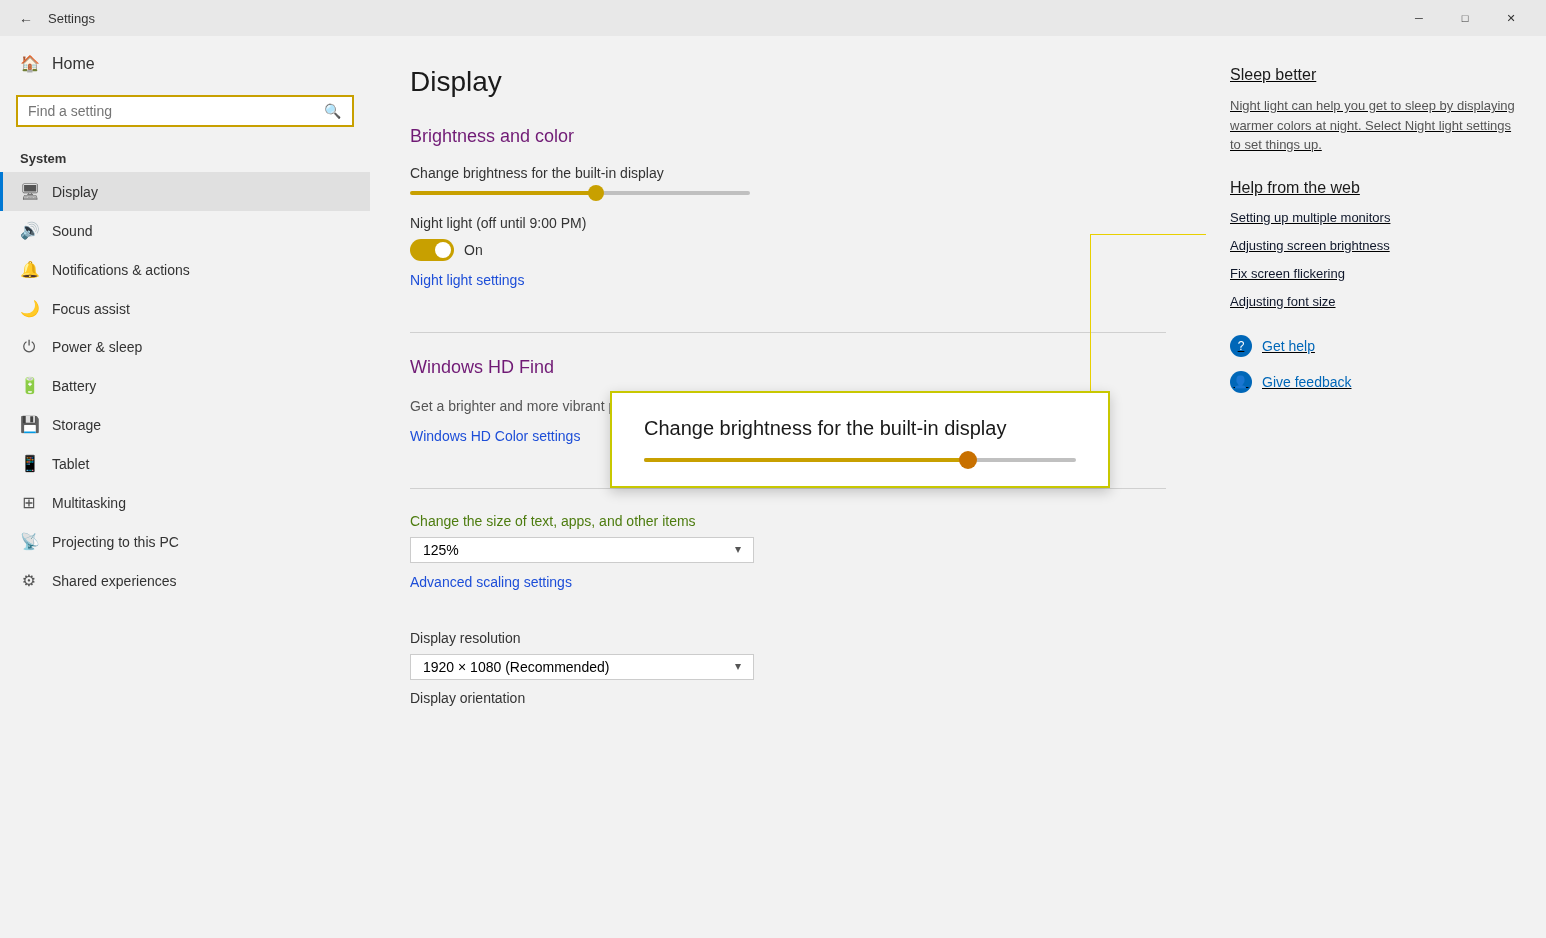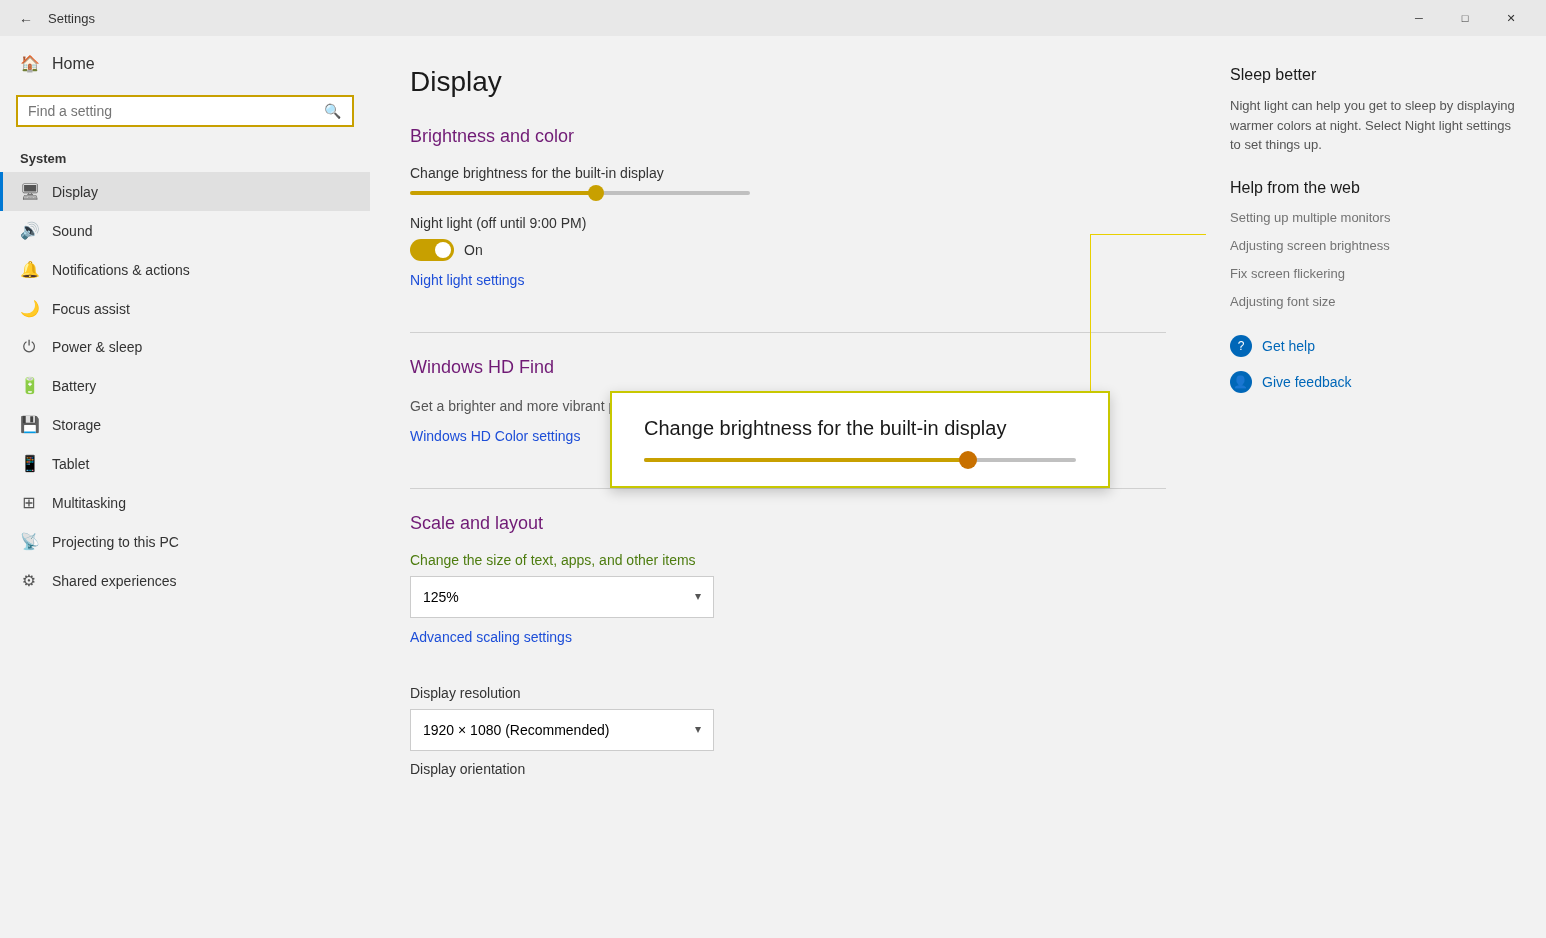--- a/index.html
+++ b/index.html
@@ -236,35 +236,36 @@
       font-size: 14px;
       color: #4d7c0f;
       margin-bottom: 8px;
     }
     .dropdown {
       display: flex;
       align-items: flex-start;
       justify-content: space-between;
       background: white;
       border: 1px solid #ccc;
-      padding: 12px 12px;
-      font-size: 14px;
-      cursor: pointer;
-      width: 304px;
+      padding: 4px 12px;
+      font-size: 14px;
+      cursor: pointer;
+      width: 344px;
       margin-bottom: 10px;
     }
     .dropdown-arrow { font-size: 12px; color: #555; }
 
     
     .right-panel {
       width: 340px;
       background: #f2f2f2;
       flex-shrink: 0;
       padding: 30px 24px;
       overflow-y: auto;
+      text-decoration: underline;
     }
     .right-section-title {
       font-size: 16px;
       font-weight: 400;
       color: #1a1a1a;
       margin-bottom: 12px;
     }
     .right-desc {
       font-size: 13px;
       color: #555;
@@ -272,21 +273,21 @@
       margin-bottom: 24px;
     }
     .right-section-title2 {
       font-size: 16px;
       font-weight: 400;
       color: #1a1a1a;
       margin-bottom: 12px;
     }
     .right-link {
       font-size: 13px;
-      color: #737373;
+      color: #0f172a;
       cursor: pointer;
       display: block;
       margin-bottom: 10px;
       line-height: 1.4;
     }
     .right-action {
       display: flex;
       align-items: center;
       gap: 10px;
       margin-bottom: 14px;
@@ -487,21 +488,20 @@
     
     <div class="section-title">Windows HD Find</div>
     <p class="hd-color-desc">
       <span>Get a brighter and more vibrant picture for videos, games, and apps that support HDR.</span>
     </p>
     <a class="link-text">Windows HD Color settings</a>
 
     <hr class="section-divider">
 
     
-    <div class="section-title">Scale and layout</div>
     <div class="field-label">Change the size of text, apps, and other items</div>
     <div class="dropdown">
       <span>125%</span>
       <span class="dropdown-arrow">▾</span>
     </div>
     <a class="link-text">Advanced scaling settings</a>
 
     <div class="display-resolution-label">Display resolution</div>
     <div class="dropdown">
       <span>1920 × 1080 (Recommended)</span>

